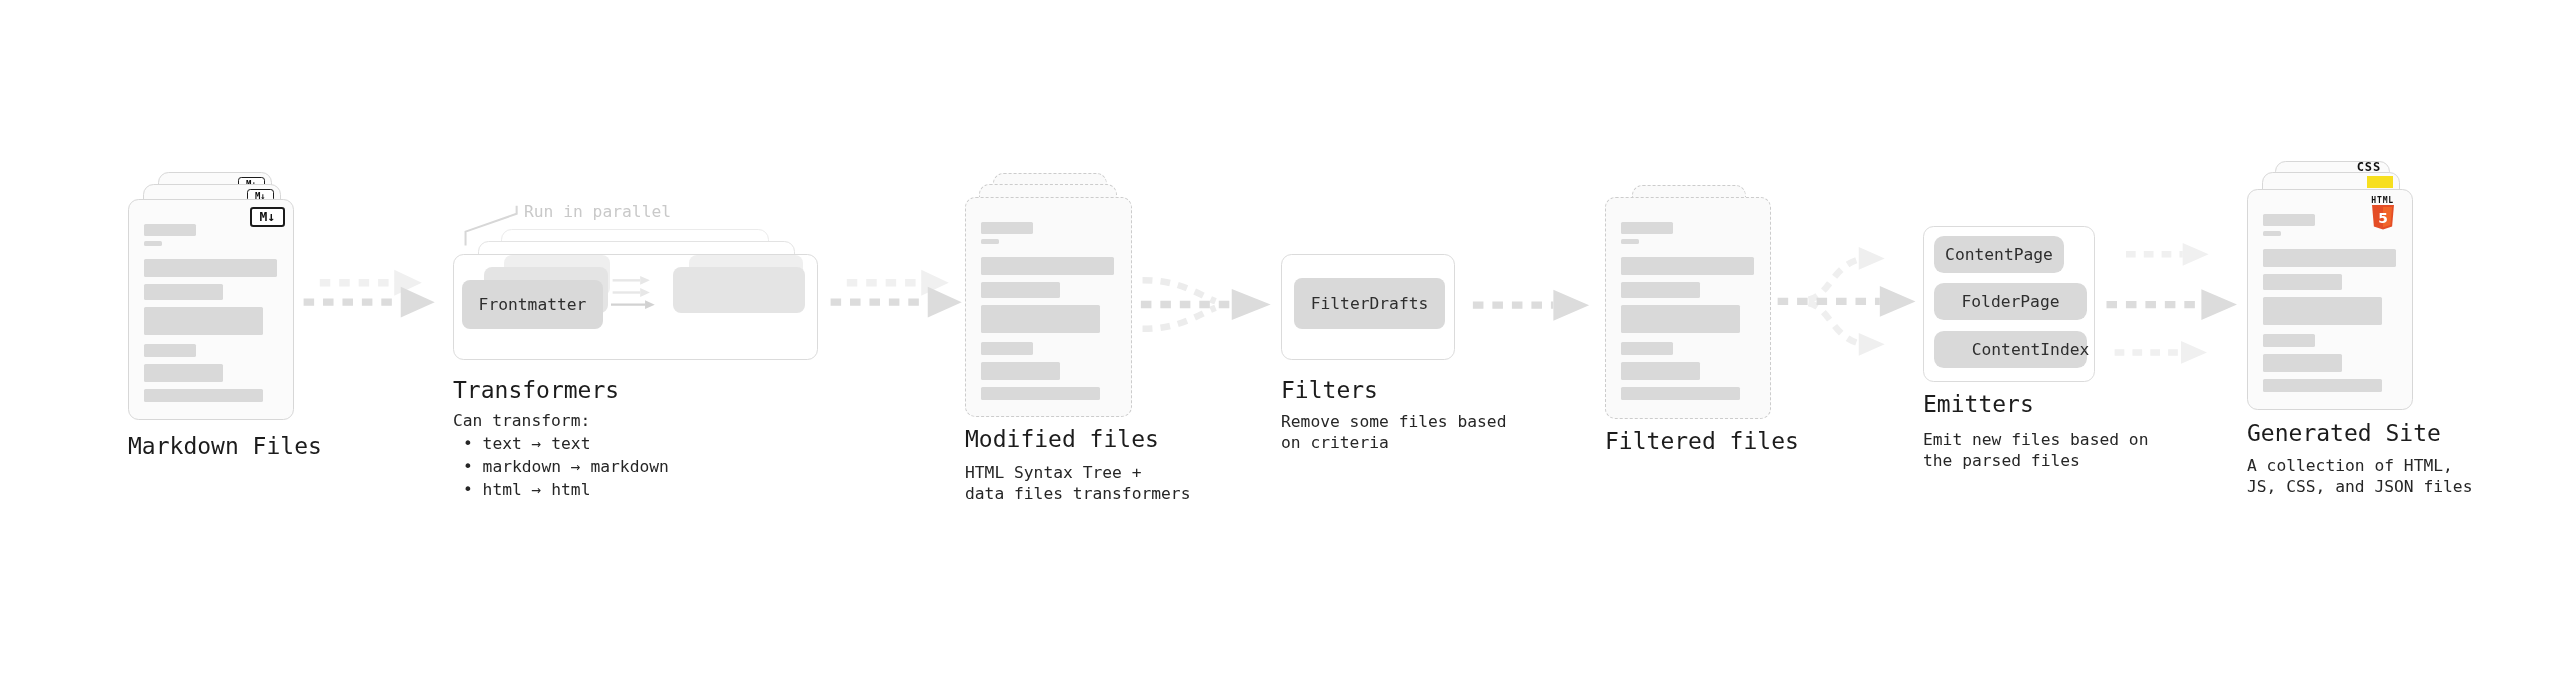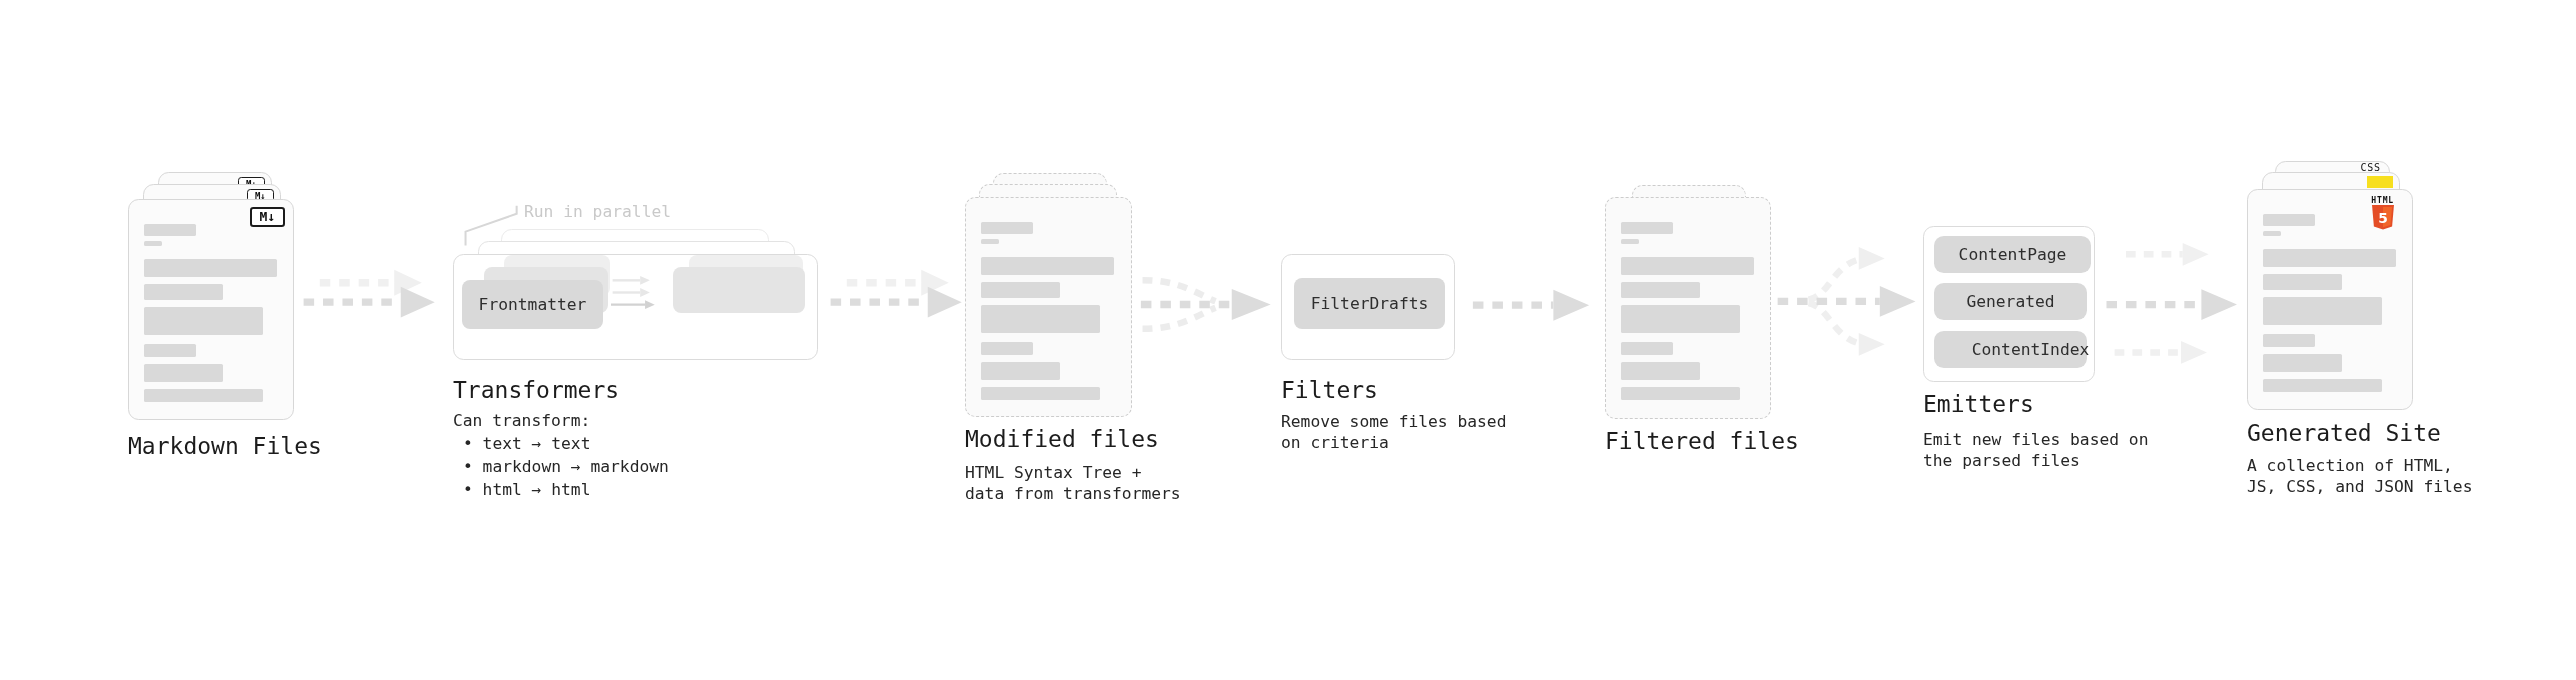--- a/index.html
+++ b/index.html
@@ -12,21 +12,21 @@
   .card.dashed{border:1.6px dashed #cccccc;background:#fafafa;}
   .bars{padding-left:14.6px;}
   .bar{background:#d9d9d9;border-radius:1.6px;}
   
   .md-badge{position:absolute;border:2.4px solid #1b1b1b;border-radius:3.3px;background:#fff;
     font-weight:bold;color:#111;display:flex;align-items:center;justify-content:center;}
   .md-badge.big{width:31px;height:16.3px;font-size:13px;right:8.1px;top:6.5px;}
   .md-badge.mini{width:24.4px;height:11.4px;font-size:9px;right:6.5px;top:4.1px;border-width:1.6px;}
   
   .css-badge{position:absolute;right:8.1px;top:2.4px;text-align:center;}
-  .css-badge .txt{font-size:10px;font-weight:normal;color:#111;letter-spacing:0.8px;line-height:7.3px;display:block;}
+  .css-badge .txt{font-size:12px;font-weight:bold;color:#111;letter-spacing:0.8px;line-height:7.3px;display:block;}
   .css-badge .bar-u{width:19.5px;height:3.3px;background:#2862e9;margin:0.8px auto 0;}
   .js-badge{position:absolute;right:6.5px;top:3.3px;width:26px;height:12.2px;background:#f7df1e;}
   .html5-badge{position:absolute;right:9.8px;top:5.7px;width:39px;text-align:center;}
   .html5-badge .txt{font-size:8.1px;font-weight:bold;color:#111;letter-spacing:0.8px;line-height:8.1px;display:block;}
   
   .gbox{position:absolute;background:#ffffff;border:1.6px solid #dbdbdb;border-radius:10.6px;box-sizing:border-box;}
   .gbox.l1{border-color:#e3e3e3;}
   .gbox.l2{border-color:#ebebeb;}
   .pill{position:absolute;background:#d9d9d9;border-radius:8.1px;display:flex;align-items:center;justify-content:center;
     font-size:16.3px;color:#2e2e2e;box-sizing:border-box;}
@@ -132,21 +132,21 @@
       <div class="bar" style="width:79px;height:16.3px;margin-top:7.3px"></div>
       <div class="bar" style="width:119px;height:28px;margin-top:7.3px"></div>
       <div class="bar" style="width:52px;height:13px;margin-top:8.1px"></div>
       <div class="bar" style="width:79px;height:18px;margin-top:7.3px"></div>
       <div class="bar" style="width:119px;height:13px;margin-top:7.3px"></div>
     </div>
   </div>
   <div class="stage-title" style="left:965px;top:426px;">Modified files</div>
   <div class="stage-cap" style="left:965px;top:462px;">
     <span>HTML Syntax Tree +</span>
-    <span>data from transformers</span>
+    <span>data files transformers</span>
   </div>
 
   <svg style="left:1136px;top:268px;" width="142" height="73" viewBox="0 0 175 90">
     <path d="M8,15 C55,15 75,32 98,41" fill="none" stroke="#ececec" stroke-width="8" stroke-dasharray="12 10"></path>
     <path d="M8,75 C55,75 75,58 98,49" fill="none" stroke="#ececec" stroke-width="8" stroke-dasharray="12 10"></path>
     <line x1="6" y1="45" x2="118" y2="45" stroke="#dcdcdc" stroke-width="9" stroke-dasharray="13 11"></line>
     <polygon points="118,26 166,45 118,64" fill="#dcdcdc"></polygon>
   </svg>
 
   <div class="gbox" style="left:1281px;top:254px;width:174px;height:106px;"></div>
@@ -182,25 +182,25 @@
   <svg style="left:1776px;top:238px;" width="146" height="130" viewBox="0 0 180 160">
     <path d="M40,76 C64,72 70,36 100,27" fill="none" stroke="#efefef" stroke-width="8" stroke-dasharray="12 10"></path>
     <polygon points="102,11 134,25 102,39" fill="#efefef"></polygon>
     <path d="M40,80 C64,84 70,120 100,129" fill="none" stroke="#efefef" stroke-width="8" stroke-dasharray="12 10"></path>
     <polygon points="102,117 134,131 102,145" fill="#efefef"></polygon>
     <line x1="2" y1="78" x2="128" y2="78" stroke="#dcdcdc" stroke-width="9" stroke-dasharray="13 11"></line>
     <polygon points="128,59 172,78 128,97" fill="#dcdcdc"></polygon>
   </svg>
 
   <div class="gbox" style="left:1923px;top:226px;width:172px;height:156px;"></div>
-  <div class="pill" style="left:1934px;top:236px;width:157px;height:37px;border-radius:9.8px;">
+  <div class="pill" style="left:1934px;top:236px;width:130px;height:37px;border-radius:9.8px;">
     <span>ContentPage</span>
   </div>
   <div class="pill" style="left:1934px;top:283px;width:153px;height:37px;border-radius:9.8px;">
-    <span>Generated</span>
+    <span>FolderPage</span>
   </div>
   <div class="pill" style="left:1934px;top:331px;width:153px;height:37px;border-radius:9.8px;padding-left:40px;">
     <span>ContentIndex</span>
   </div>
   <div class="stage-title" style="left:1923px;top:391px;">Emitters</div>
   <div class="stage-cap" style="left:1923px;top:429px;">
     <span>Emit new files based on</span>
     <span>the parsed files</span>
   </div>
 

